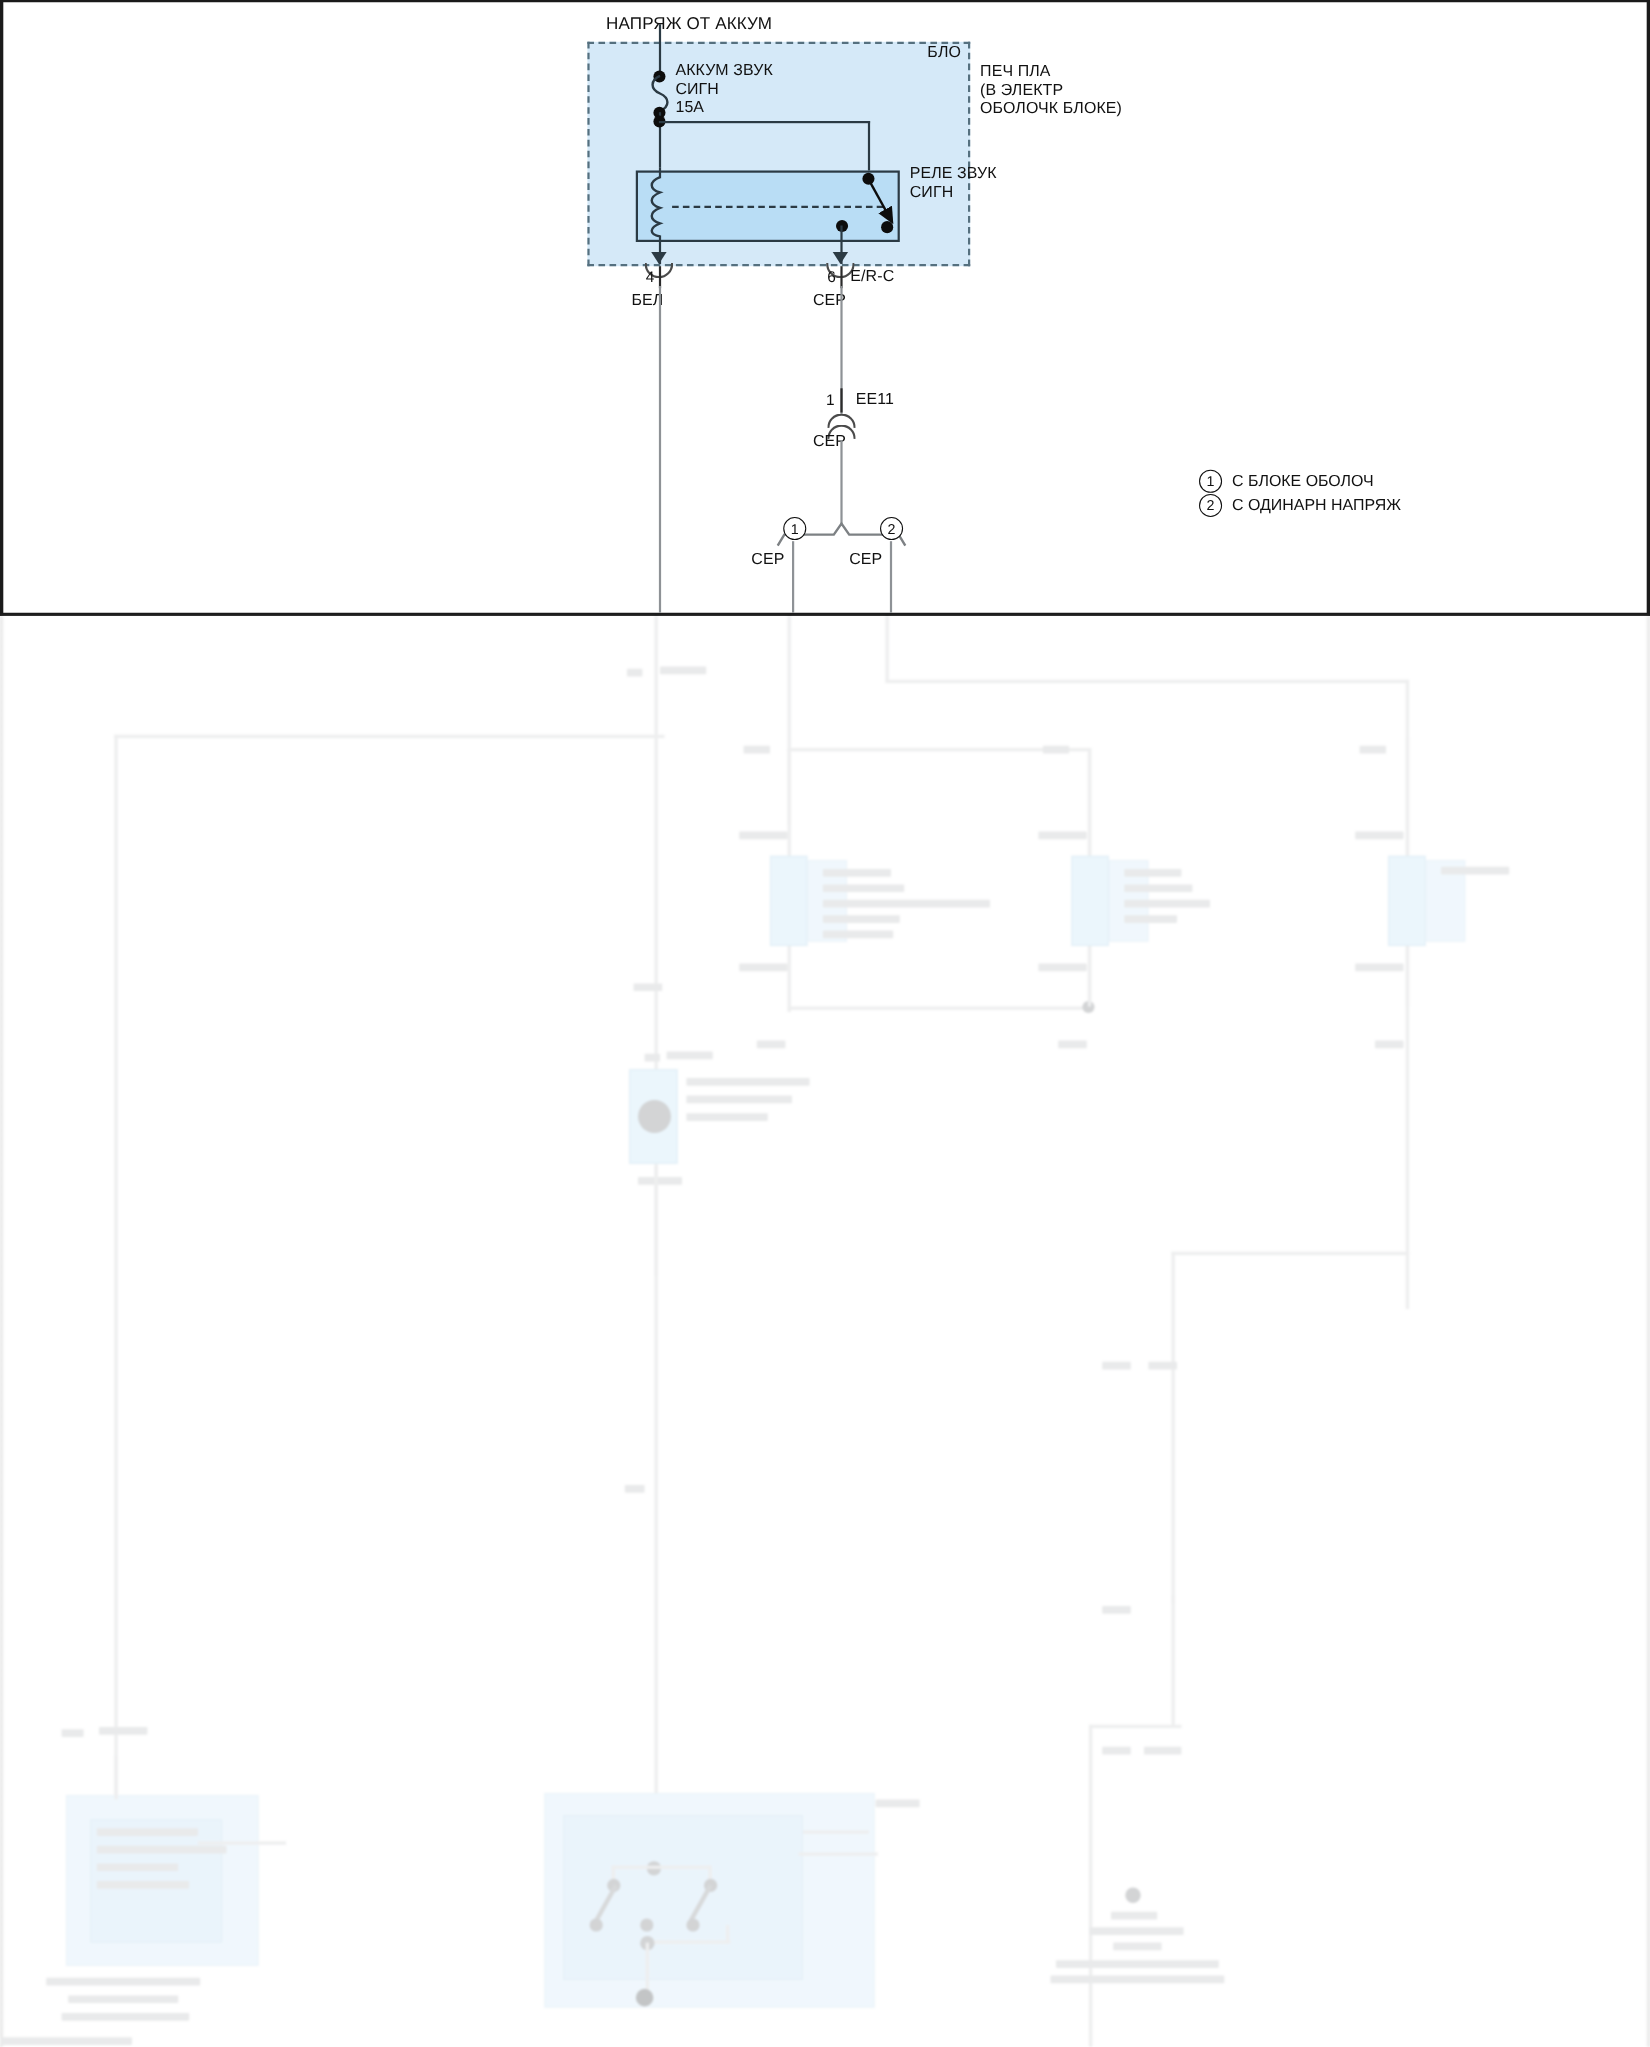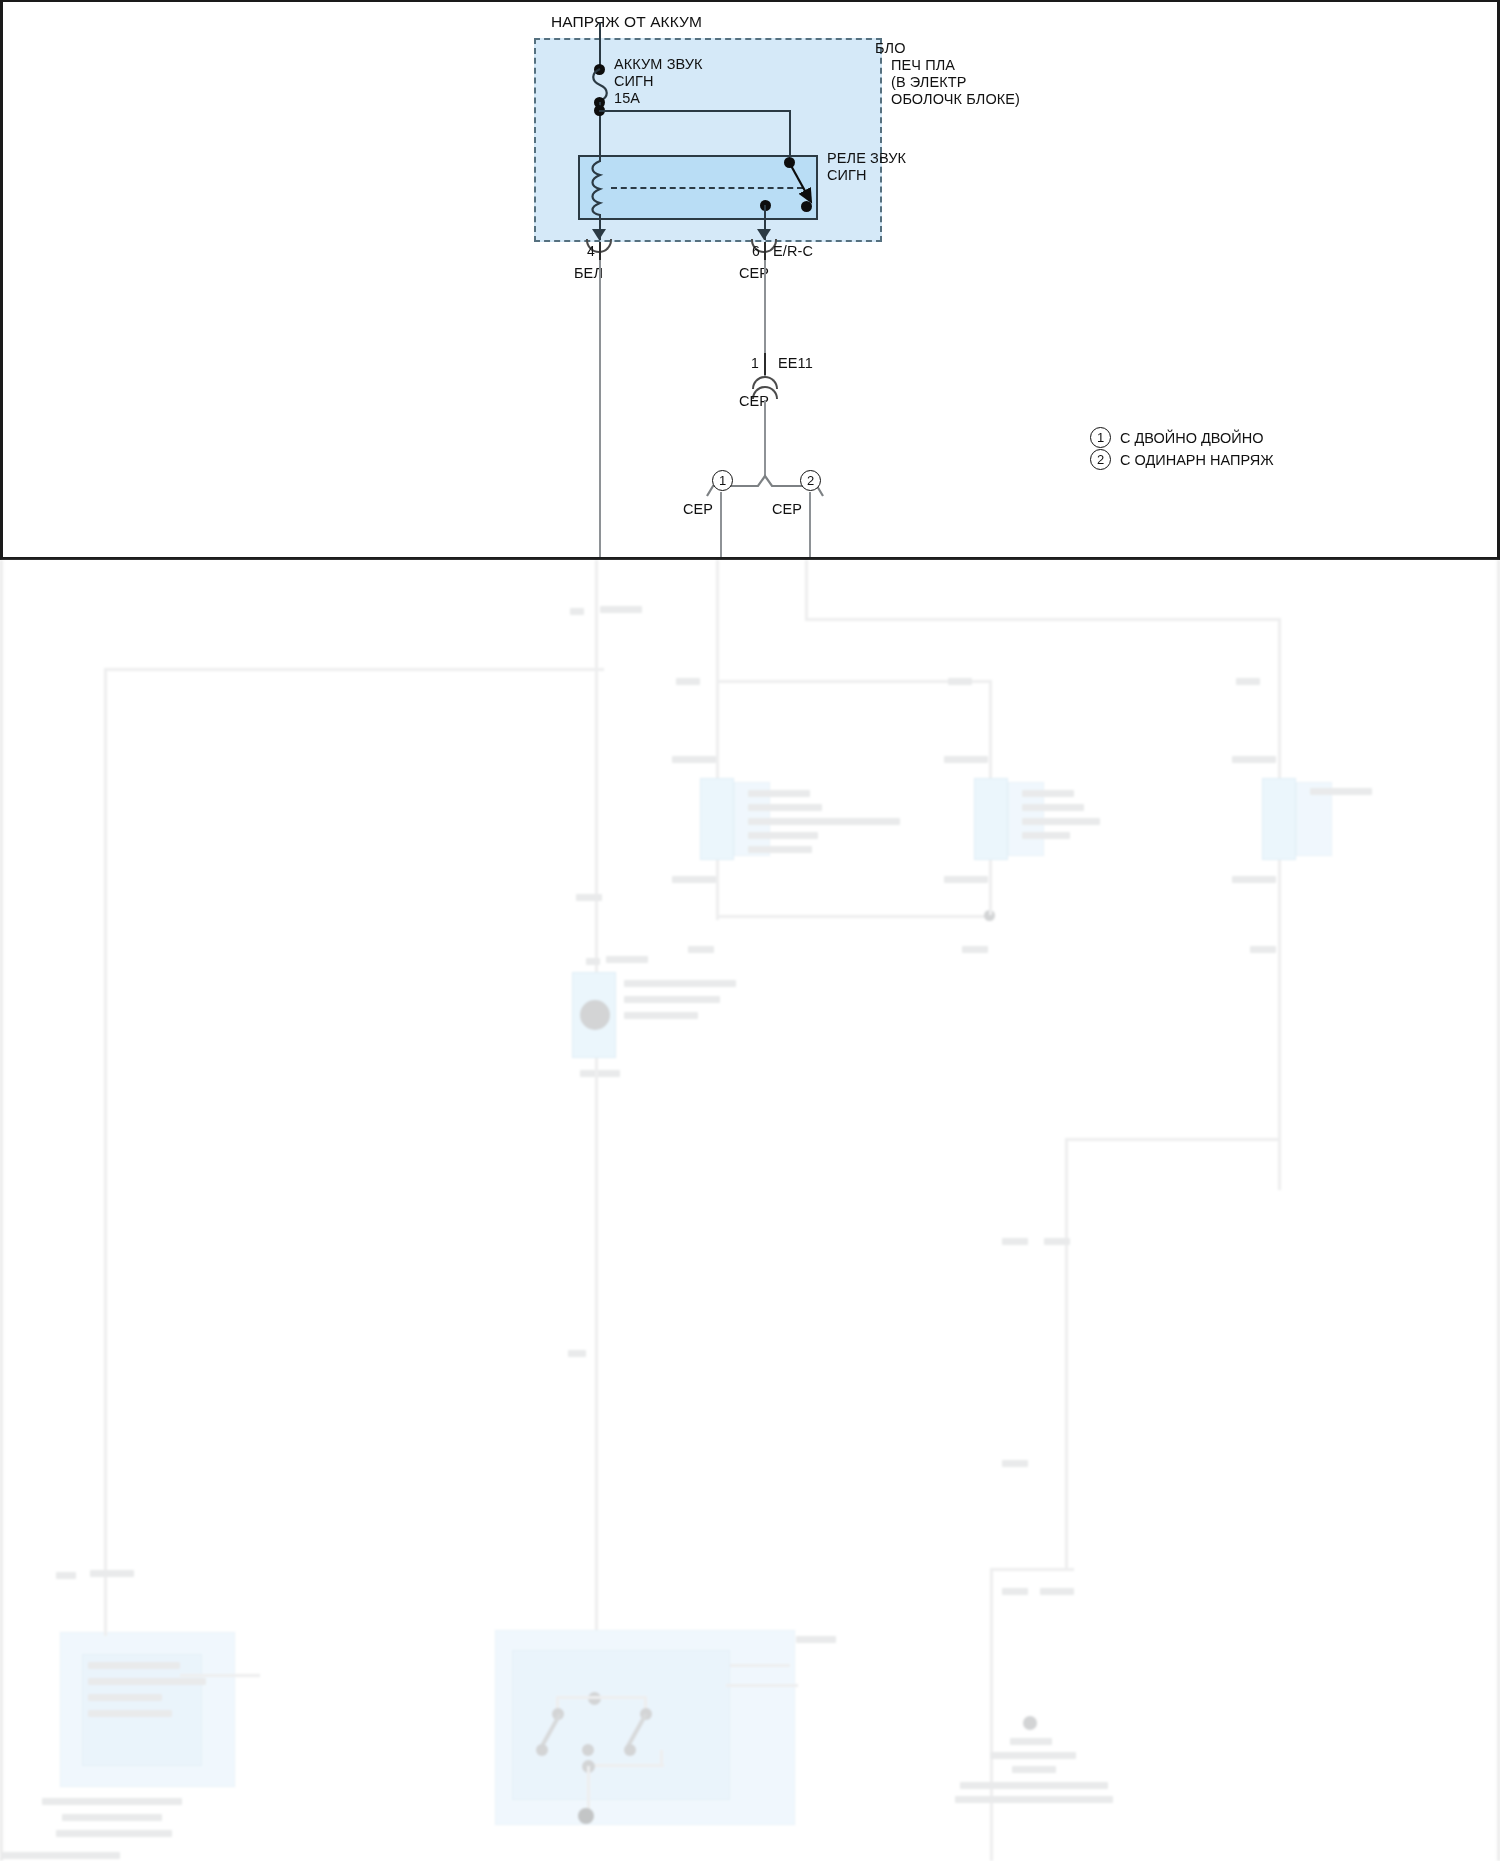--- a/index.html
+++ b/index.html
@@ -143,21 +143,21 @@
 <body>
 
 <div id="page">
 
   <div id="sharp-region">
 
     <div class="lbl big" style="left:548px; top:12px; font-weight:normal;">НАПРЯЖ ОТ АККУМ</div>
 
     <div class="fuseblock" style="left:531px; top:36px; width:348px; height:204px;"></div>
 
-    <div class="lbl" style="left:872px; top:39px;">БЛО</div>
+    <div class="lbl" style="left:840px; top:39px;">БЛО</div>
     <div class="lbl" style="left:888px; top:56px;">ПЕЧ ПЛА</div>
     <div class="lbl" style="left:888px; top:73px;">(В ЭЛЕКТР</div>
     <div class="lbl" style="left:888px; top:90px;">ОБОЛОЧК БЛОКЕ)</div>
 
     <div class="wire-v dark" style="left:596px; top:20px; height:47px;"></div>
 
     <div class="dot" style="left:591px; top:62px;"></div>
 
     <svg class="fuse-sym" style="left:584px; top:66px;" width="26" height="34" viewBox="0 0 26 34">
       <path d="M13 1 C 4 5, 4 13, 13 17 C 22 21, 22 29, 13 33" fill="none" stroke="#2b3a44" stroke-width="2.2"></path>
@@ -239,21 +239,21 @@
     <div class="circnum" style="left:709px; top:468px;">1</div>
     <div class="circnum" style="left:797px; top:468px;">2</div>
 
     <div class="wire-v" style="left:717px; top:490px; height:70px;"></div>
     <div class="wire-v" style="left:806px; top:490px; height:70px;"></div>
 
     <div class="lbl" style="left:680px; top:500px;">СЕР</div>
     <div class="lbl" style="left:769px; top:500px;">СЕР</div>
 
     <div class="circnum" style="left:1087px; top:425px;">1</div>
-    <div class="legend-row" style="left:1117px; top:428px;">С ДВОЙНО ДВОЙНО</div>
+    <div class="legend-row" style="left:1117px; top:428px;">С БЛОКЕ ОБОЛОЧ</div>
 
     <div class="circnum" style="left:1087px; top:447px;">2</div>
     <div class="legend-row" style="left:1117px; top:450px;">С ОДИНАРН НАПРЯЖ</div>
 
   </div>
 
   <div id="faded-region">
     <div class="ghost-edge-l"></div>
     <div class="ghost-edge-r"></div>
 

